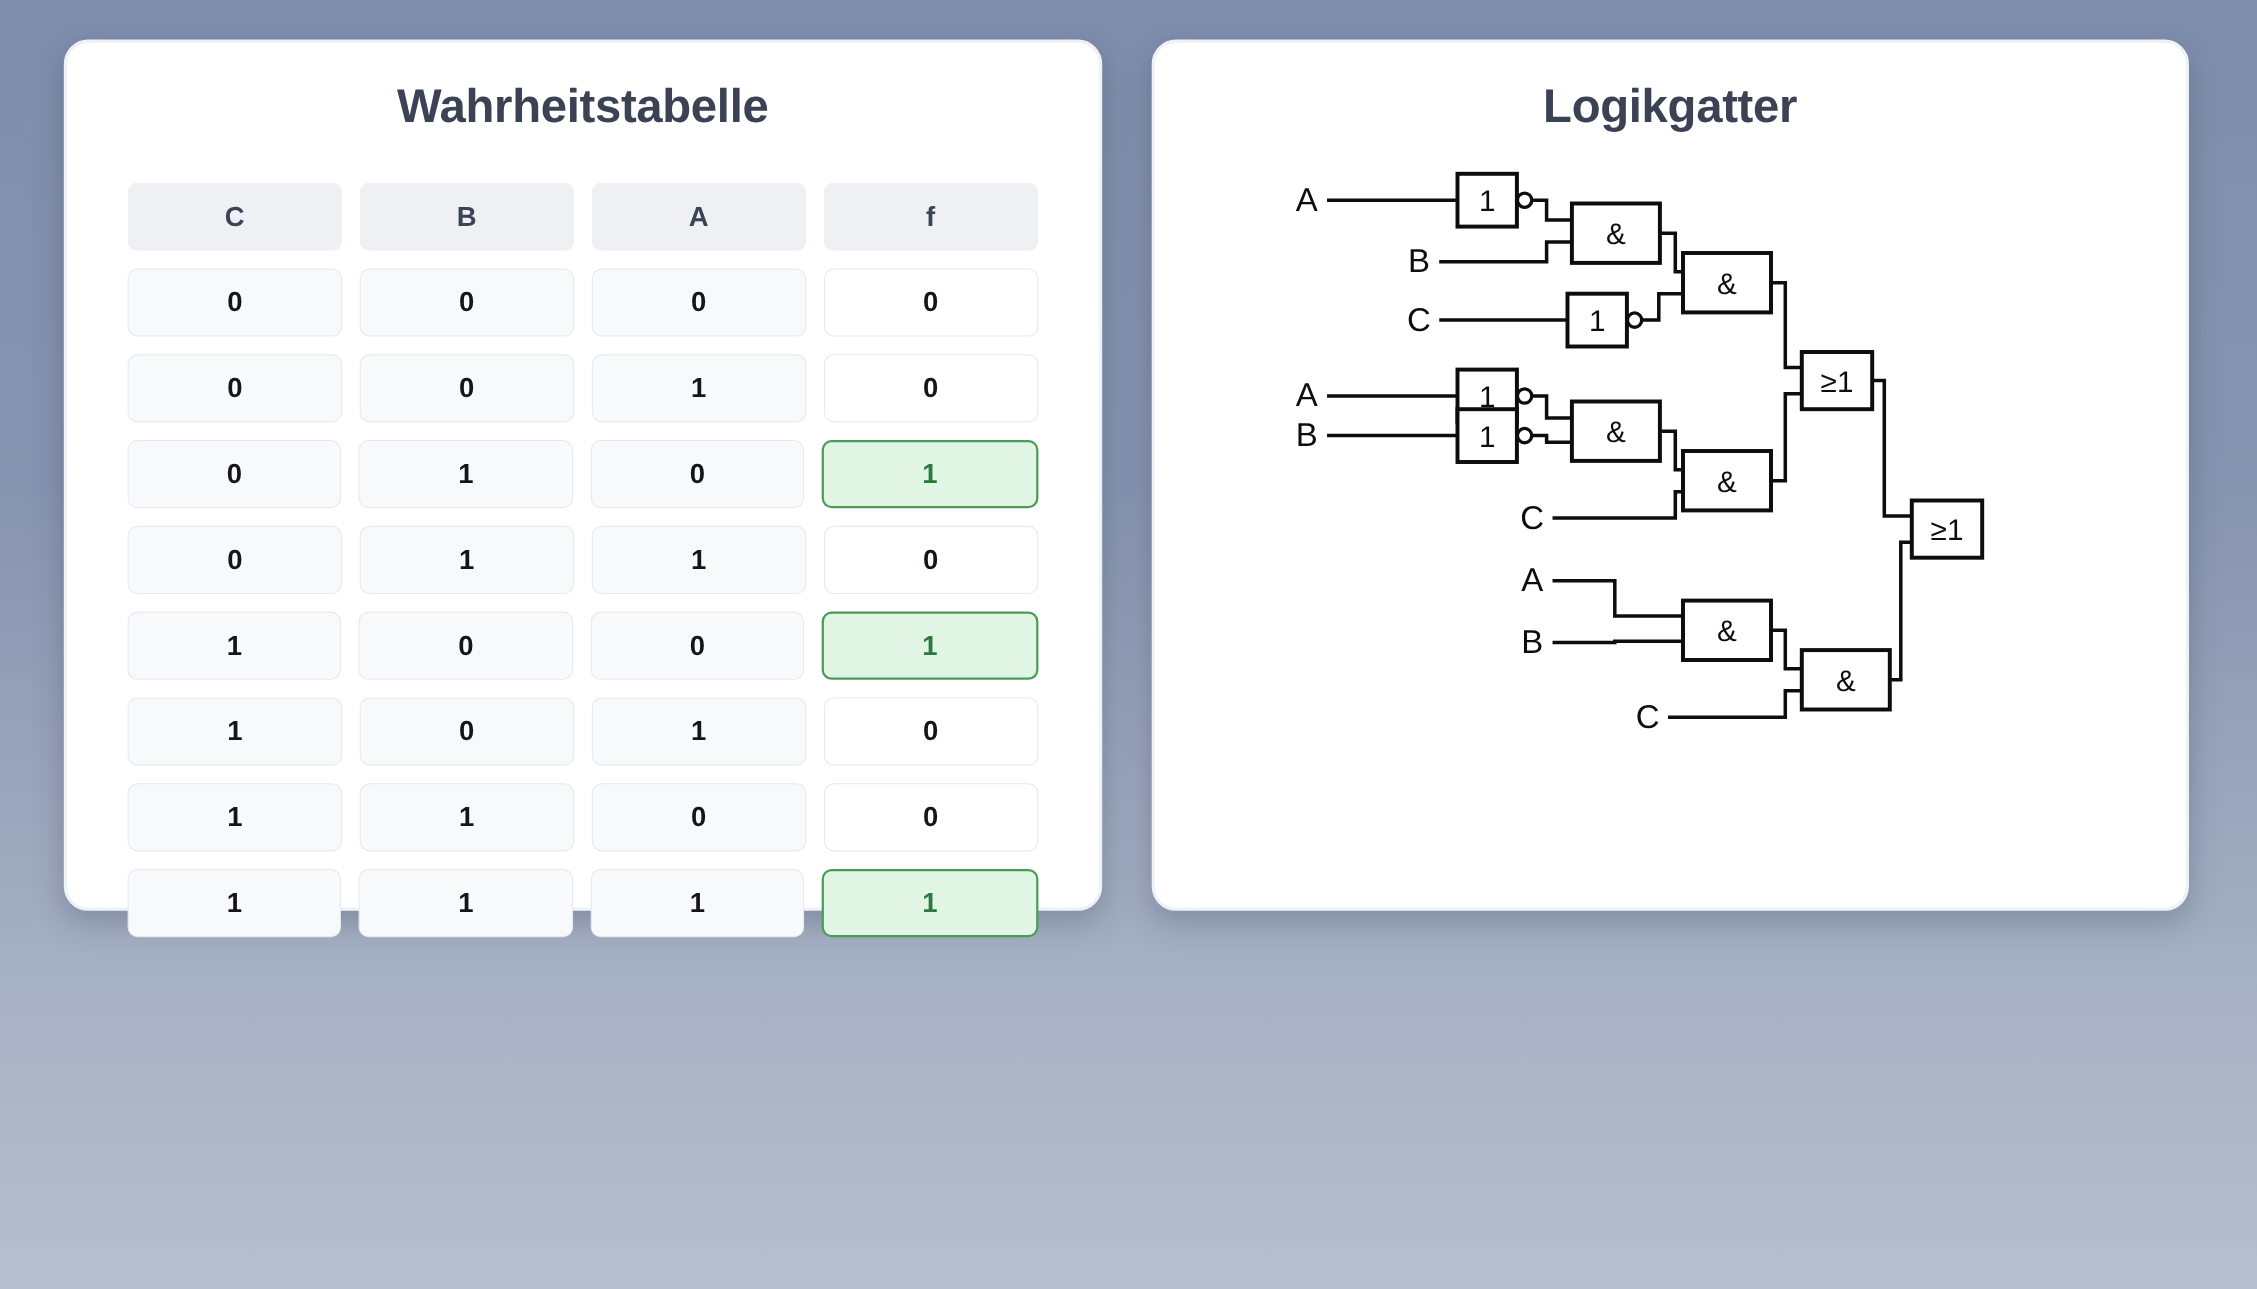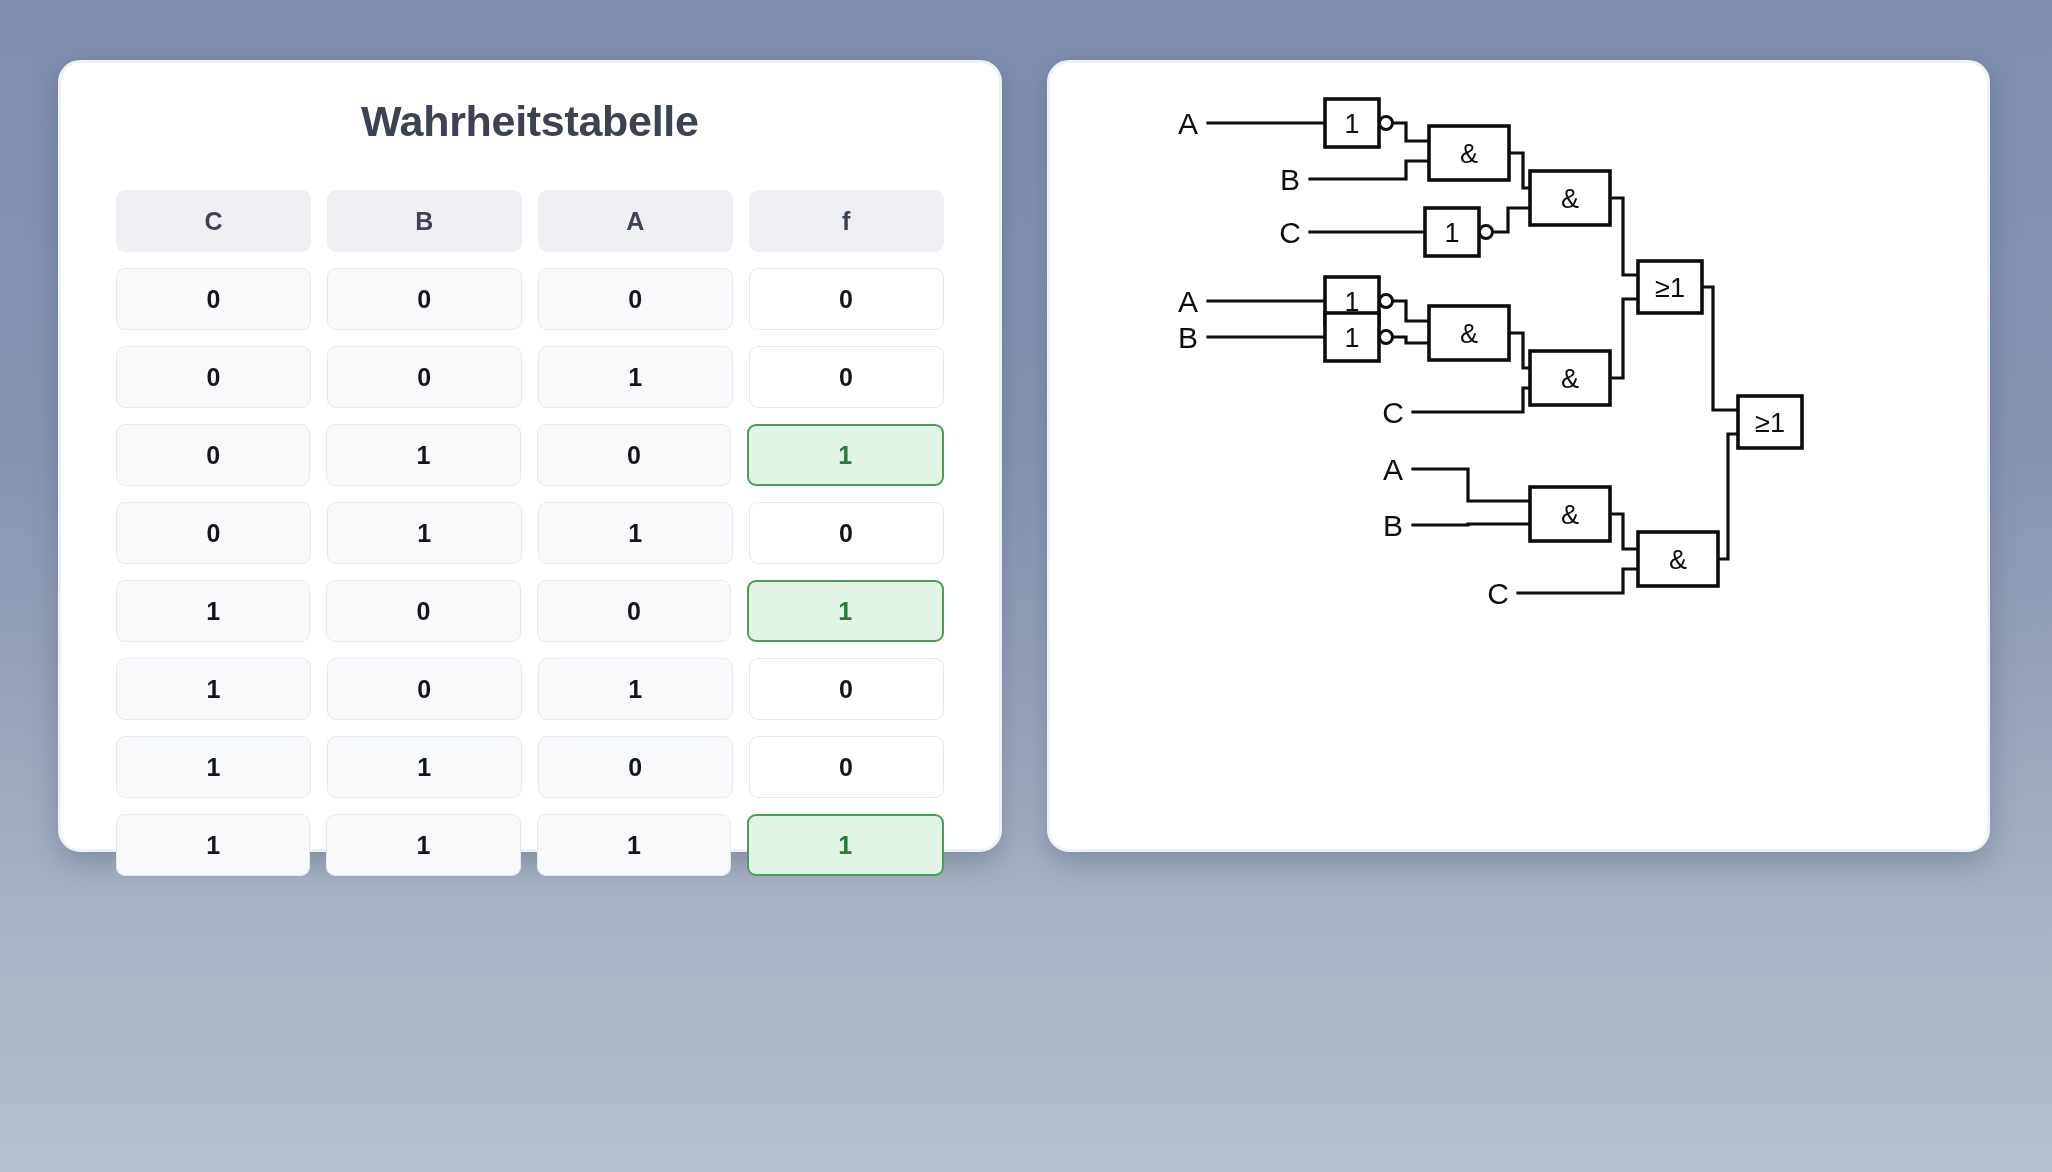--- a/index.html
+++ b/index.html
@@ -1,21 +1,21 @@
 <!DOCTYPE html>
 <html><head>
 <meta charset="utf-8">
 <style>
   html,body{margin:0;padding:0;}
   body{
     width:2052px;height:1172px;overflow:hidden;
     font-family:"Liberation Sans",sans-serif;
     background:linear-gradient(180deg,#7f8ead 0%,#8794b0 38%,#a8b2c4 78%,#b6bfcd 100%);
   }
-  .stage{position:relative;width:2052px;height:864px;box-sizing:border-box;display:flex;gap:45px;padding:36px 62px 36px 58px;margin-top:24px;}
+  .stage{position:relative;width:2052px;height:864px;box-sizing:border-box;display:flex;gap:45px;padding:36px 62px 36px 58px;}
   .panel{
     background:#ffffff;border-radius:22px;
     border:3px solid #eef1f5;
     box-shadow:0 10px 28px rgba(40,55,80,.28);
     position:relative;box-sizing:border-box;
   }
   .panel-left{width:956px;}
   .panel-right{width:956px;}
   .panel-title{
     text-align:center;font-size:43px;font-weight:bold;color:#3a4253;
@@ -105,20 +105,21 @@
             <div class="tt-cell in">1</div>
             <div class="tt-cell in">1</div>
             <div class="tt-cell in">1</div>
             <div class="tt-cell out hi">1</div>
           </div>
         </div>
     </div>
   </section>
 
   <section class="panel panel-right">
+    <h1 class="panel-title">Logikgatter</h1>
     <div class="circuit">
       <svg class="diagram" width="700" height="600" viewBox="0 0 700 600">
 
         <g>
 
           <path class="wire" d="M40,54 H157"></path>
           <path class="wire" d="M219,54 H238 V72 H261"></path>
           <path class="wire" d="M142,110 H238 V92 H261"></path>
           <path class="wire" d="M341,84 H355 V119 H362"></path>
           <path class="wire" d="M142,163 H257"></path>

